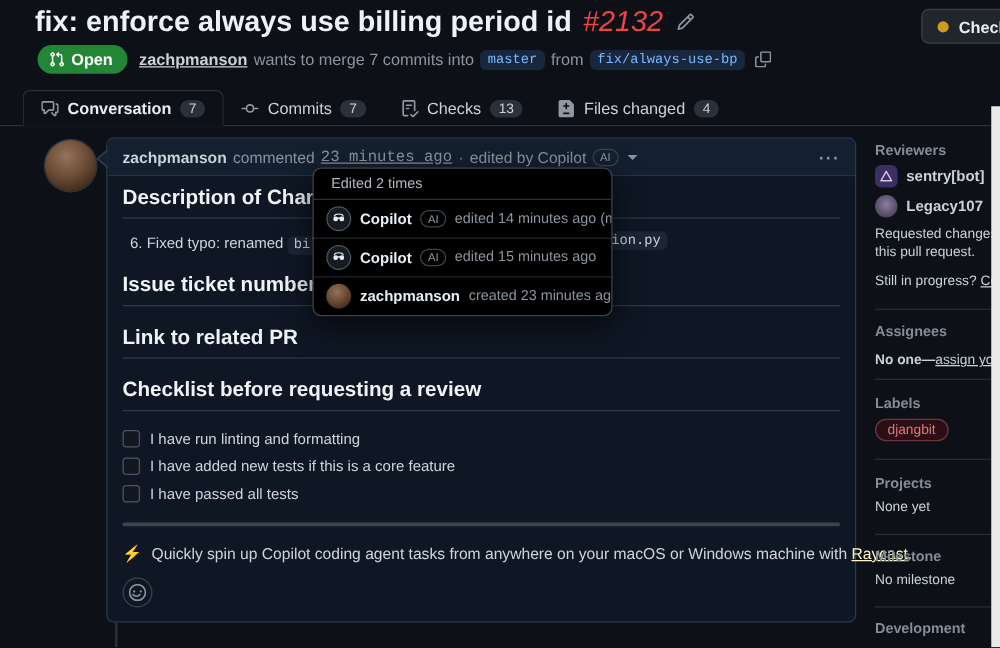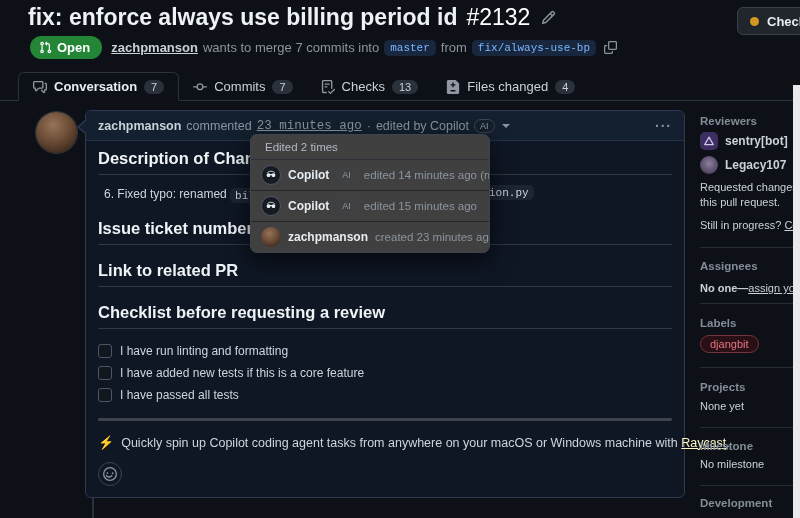--- a/index.html
+++ b/index.html
@@ -3,21 +3,21 @@
 <meta charset="utf-8">
 <style>
   html,body{margin:0;padding:0;background:#0d1117;}
   .page{position:relative;width:800px;height:518px;background:#0d1117;overflow:hidden;
         font-family:"Liberation Sans",sans-serif;color:#c9d1d9;}
   svg{display:block;}
 
   
   .pr-title{position:absolute;left:28px;top:4px;margin:0;font-size:23px;font-weight:600;
             color:#eef2f6;white-space:nowrap;display:flex;align-items:center;gap:9px;}
-  .pr-number{color:#ffffff;font-weight:400;}
+  .pr-number{color:#ef4444;font-weight:400;font-style:italic;}
   .pencil{color:#8b949e;margin-left:2px;cursor:pointer;}
   .check-btn{position:absolute;left:737px;top:7px;height:28px;width:95px;background:#21262d;
              border:1px solid #3a414a;border-radius:6px;display:flex;align-items:center;gap:8px;
              padding:0 12px;color:#e6edf3;font-weight:600;font-size:13px;box-sizing:border-box;cursor:pointer;}
   .dot{width:9px;height:9px;border-radius:50%;background:#d29922;flex:none;}
   .pr-meta{position:absolute;left:30px;top:36px;display:flex;align-items:center;gap:9px;
            font-size:13px;color:#8b949e;white-space:nowrap;}
   .open-pill{background:#238636;color:#fff;border-radius:999px;padding:4px 12px 4px 9px;
              display:flex;align-items:center;gap:5px;font-weight:600;font-size:13px;}
   .meta-text{display:flex;align-items:center;gap:5px;}
@@ -78,21 +78,21 @@
   .md-hr{margin:16px 0 0 0;border:none;height:3px;background:#3d444d;border-radius:2px;}
   .tip-row{margin-top:14px;font-size:12.5px;color:#cdd5de;display:flex;align-items:center;gap:7px;
            white-space:nowrap;}
   .bolt{color:#e3b341;font-size:13px;}
   .tip-link{color:#fef9c3;text-decoration:underline;cursor:pointer;}
   .smiley-btn{margin-top:12px;width:24px;height:24px;border-radius:50%;border:1px solid #3d444d;
               background:transparent;color:#8b949e;display:flex;align-items:center;justify-content:center;
               cursor:pointer;padding:0;}
 
   
-  .edit-history{position:absolute;left:250px;top:134px;width:238px;background:#404040;
+  .edit-history{position:absolute;left:250px;top:134px;width:238px;background:#000000;
                 border:1px solid #3d444d;border-radius:7px;box-shadow:0 8px 24px rgba(0,0,0,.65);
                 z-index:10;overflow:hidden;}
   .eh-header{padding:6px 14px;font-size:11.5px;color:#b0b8c4;border-bottom:1px solid #2b3138;}
   .eh-row{display:flex;align-items:center;gap:7px;padding:5px 10px;border-bottom:1px solid #21262d;
           font-size:11.5px;color:#8b949e;white-space:nowrap;cursor:pointer;}
   .eh-row:last-child{border-bottom:none;}
   .eh-name{color:#e6edf3;font-weight:700;font-size:12px;}
   .copilot-avatar{width:20px;height:20px;border-radius:50%;background:#161b22;border:1px solid #4d5566;
                   display:flex;align-items:center;justify-content:center;flex:none;box-sizing:border-box;}
   .zach-avatar{width:20px;height:20px;border-radius:50%;flex:none;

